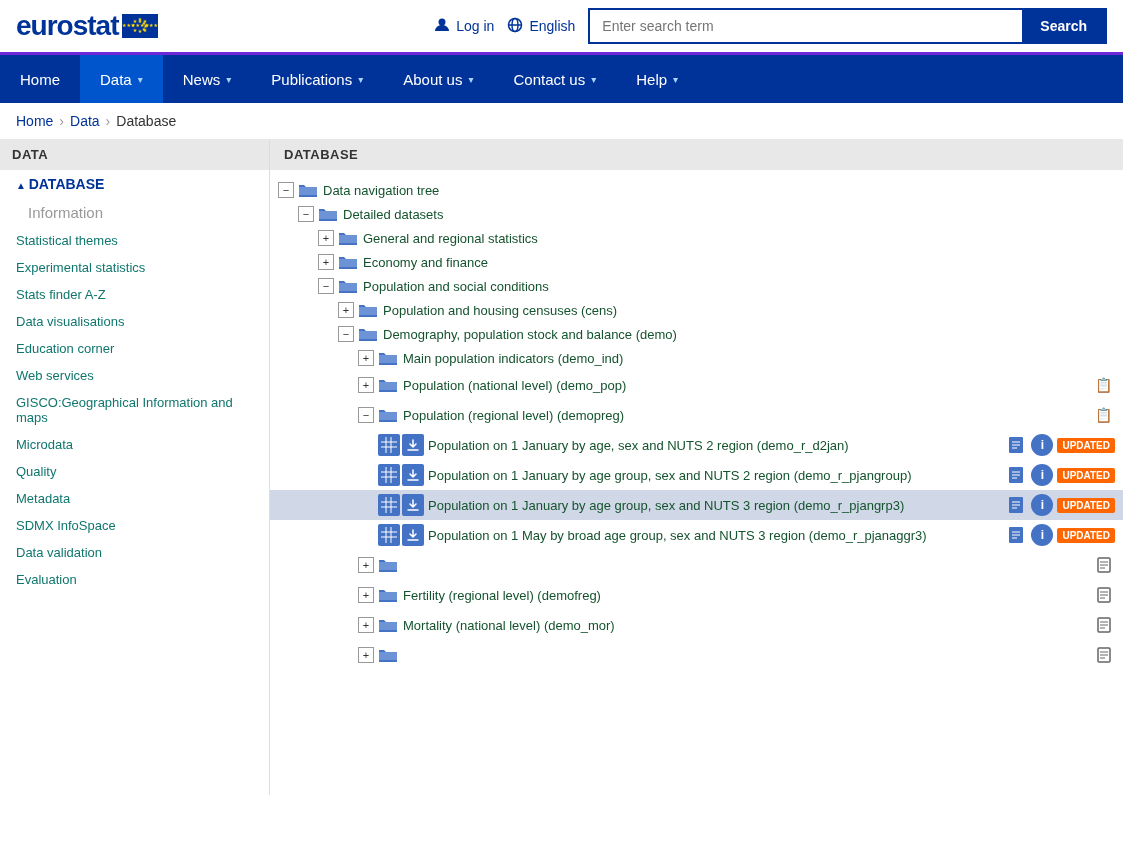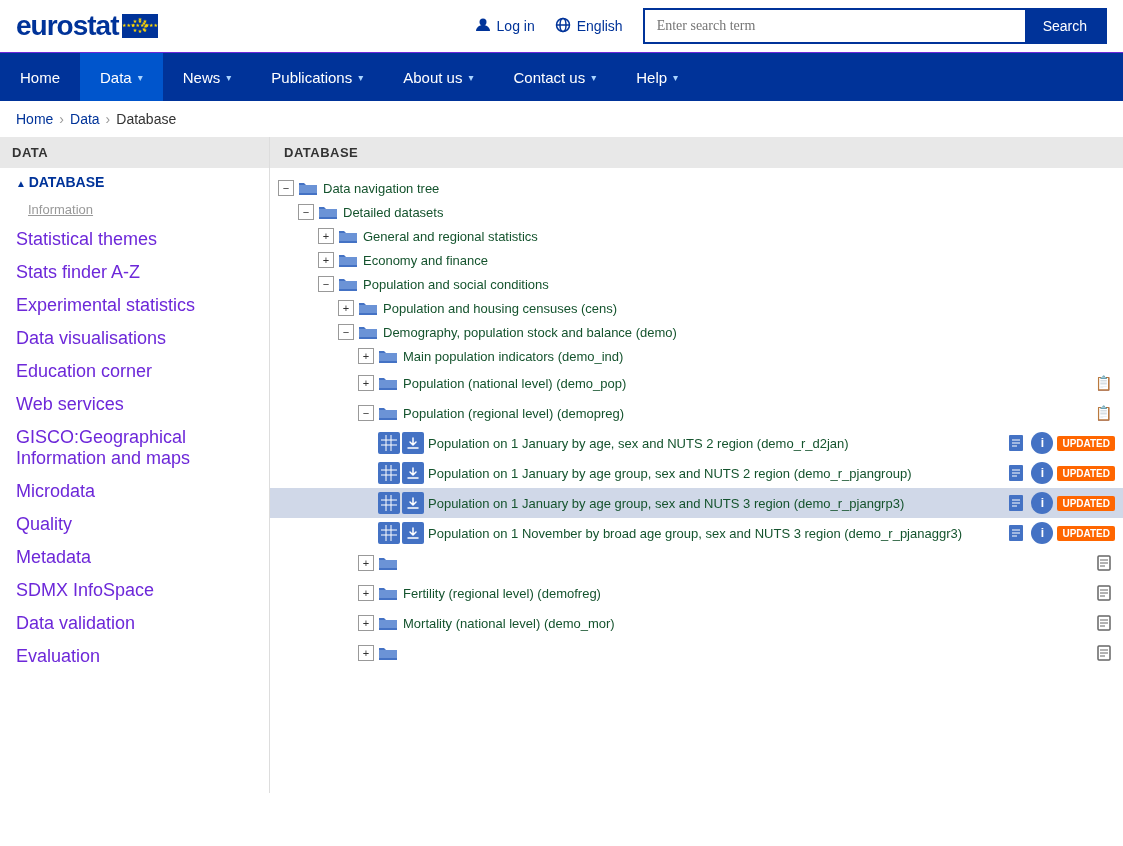--- a/index.html
+++ b/index.html
@@ -4,21 +4,21 @@
   <style>
     * { box-sizing: border-box; margin: 0; padding: 0; }
     body { font-family: Arial, sans-serif; font-size: 14px; background: #fff; color: #333; }
 
     
     .header {
       display: flex;
       align-items: center;
       padding: 8px 16px;
       background: #fff;
-      border-bottom: 1px solid #6d28d9;
+      border-bottom: 3px solid #6d28d9;
       gap: 20px;
     }
     .logo {
       display: flex;
       align-items: center;
       text-decoration: none;
     }
     .logo-text {
       font-size: 28px;
       font-weight: bold;
@@ -32,53 +32,52 @@
       display: inline-flex;
       align-items: center;
       justify-content: center;
       margin-left: 4px;
       border-radius: 2px;
     }
     .header-spacer { flex: 1; }
     .header-actions {
       display: flex;
       align-items: center;
-      gap: 20px;
+      gap: 13px;
     }
     .header-login, .header-lang {
       display: flex;
       align-items: center;
       gap: 6px;
       color: #003399;
       cursor: pointer;
       font-size: 14px;
       text-decoration: none;
     }
     .search-form {
       display: flex;
       align-items: center;
       border: 2px solid #003399;
     }
     .search-input {
-      width: 380px;
+      width: 432px;
       padding: 4px 12px;
       border: none;
       outline: none;
       font-size: 14px;
       color: #999;
-      font-family: Liberation Serif, serif;
     }
     .search-button {
       background: #003399;
       color: #fff;
       border: none;
       padding: 8px 18px;
       cursor: pointer;
       font-size: 14px;
-      font-weight: normal;
+      font-weight: bold;
     }
 
     
     .nav {
       background: #003399;
       display: flex;
       align-items: stretch;
     }
     .nav-item {
       display: flex;
@@ -122,39 +121,38 @@
     .sidebar-section-header {
       background: #e8e8e8;
       padding: 8px 12px;
       font-size: 13px;
       font-weight: bold;
       color: #333;
       letter-spacing: 0.5px;
     }
     .sidebar-item {
       padding: 6px 16px;
-      font-size: 18px;
+      font-size: 13px;
       cursor: pointer;
-      color: #6d28d9;
+      color: #0f766e;
     }
     .sidebar-item.active-db {
       color: #003399;
       font-weight: bold;
       font-size: 14px;
     }
     .sidebar-item.active-db::before {
       content: '▲ ';
       font-size: 10px;
     }
     .sidebar-item.info {
       color: #999;
       padding-left: 28px;
-      font-size: 13px;
+      font-size: 15px;
       cursor: default;
-      text-decoration: underline;
     }
 
     
     .content {
       flex: 1;
       padding: 0;
     }
     .content-header {
       background: #e8e8e8;
       padding: 8px 14px;
@@ -360,22 +358,22 @@
 </div>
 
 <div class="main-layout">
 
   <div class="sidebar">
     <div class="sidebar-section-header">DATA</div>
 
     <div class="sidebar-item active-db">DATABASE</div>
     <div class="sidebar-item info">Information</div>
     <div class="sidebar-item">Statistical themes</div>
+    <div class="sidebar-item">Experimental statistics</div>
     <div class="sidebar-item">Stats finder A-Z</div>
-    <div class="sidebar-item">Experimental statistics</div>
     <div class="sidebar-item">Data visualisations</div>
     <div class="sidebar-item">Education corner</div>
     <div class="sidebar-item">Web services</div>
     <div class="sidebar-item">GISCO:Geographical Information and maps</div>
     <div class="sidebar-item">Microdata</div>
     <div class="sidebar-item">Quality</div>
     <div class="sidebar-item">Metadata</div>
     <div class="sidebar-item">SDMX InfoSpace</div>
     <div class="sidebar-item">Data validation</div>
     <div class="sidebar-item">Evaluation</div>
@@ -597,21 +595,21 @@
             <line x1="6" y1="1" x2="6" y2="17" stroke="white" stroke-width="1"></line>
             <line x1="11" y1="1" x2="11" y2="17" stroke="white" stroke-width="1"></line>
           </svg>
         </span>
         <span class="action-icon action-download" style="margin-right:4px;">
           <svg width="18" height="18" viewBox="0 0 18 18" fill="none">
             <rect width="18" height="18" fill="#4472c4" rx="1"></rect>
             <path d="M9 4v7M6 8l3 3 3-3M4 14h10" stroke="white" stroke-width="1.5" stroke-linecap="round"></path>
           </svg>
         </span>
-        <span class="node-label">Population on 1 November by broad age group, sex and NUTS 3 region (demo_r_pjanaggr3)</span>
+        <span class="node-label">Population on 1 May by broad age group, sex and NUTS 3 region (demo_r_pjanaggr3)</span>
         <span class="node-actions">
           <span class="action-icon">
             <svg width="16" height="18" viewBox="0 0 16 18" fill="#4472c4">
                 <rect x="1" y="1" width="14" height="16" rx="1"></rect>
                 <path d="M4 6h8M4 9h8M4 12h5" stroke="white" stroke-width="1"></path>
               </svg>
           </span>
           <span class="action-icon action-info">i</span>
           <span class="updated-badge">UPDATED</span>
         </span>

